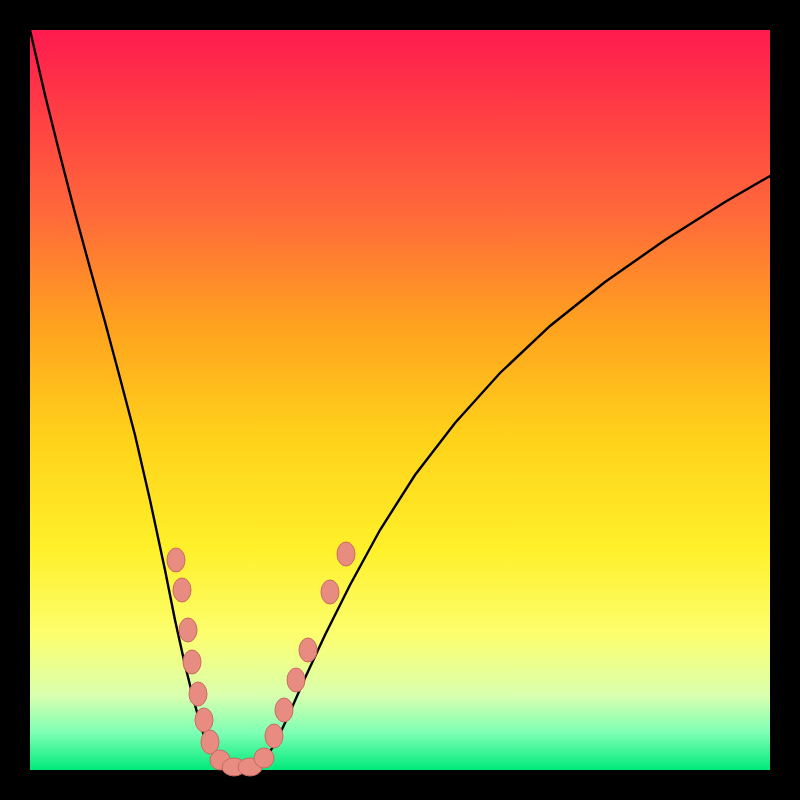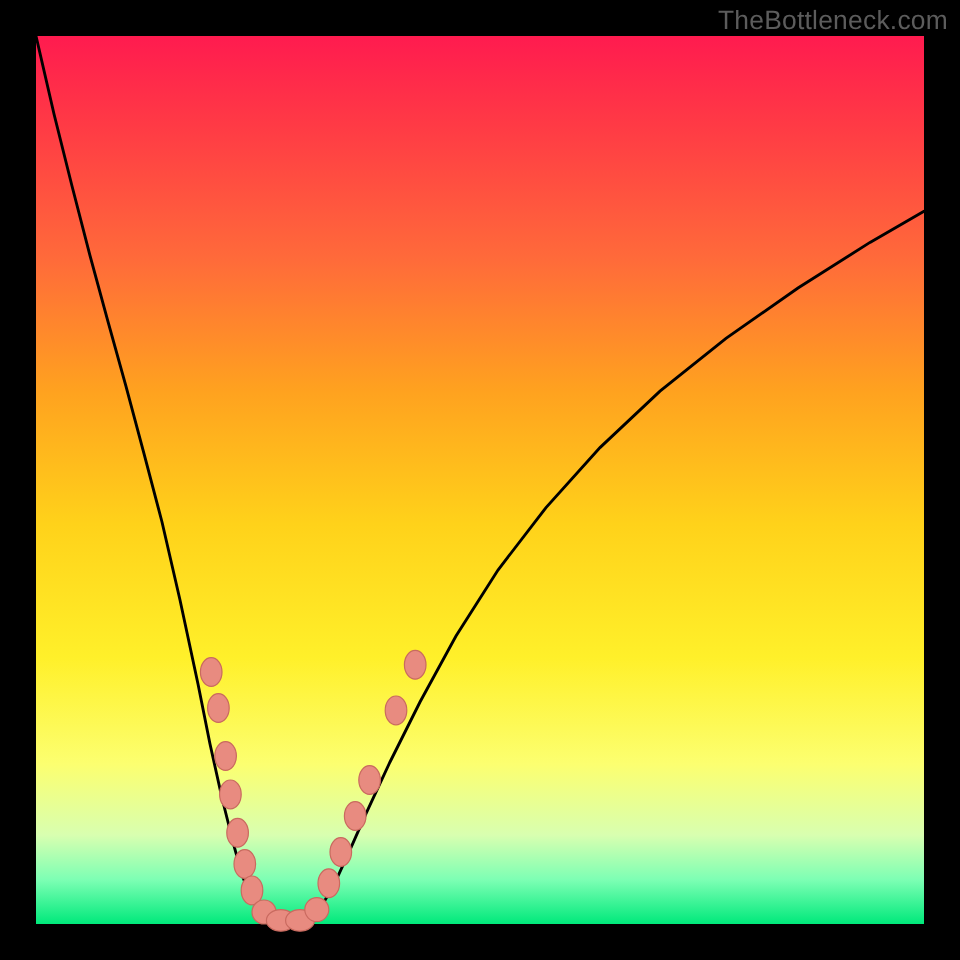--- a/index.html
+++ b/index.html
@@ -52,21 +52,20 @@
     inset: 0;
     width: 740px;
     height: 740px;
     overflow: visible;
   }
 </style>
 </head>
 <body>
 
 <div class="frame">
-  <div class="watermark">TheBottleneck.com</div>
 
   <div class="plot">
     <svg class="curve" viewBox="0 0 740 740">
       <g id="curve-group">
           <path d="M0,0 L15,65 L30,125 L45,183 L60,238 L75,292 L90,348 L105,405 L120,470 L135,540 L145,590 L155,635 L165,675 L172,700 L178,715 L184,726 L190,735 L190,735 L198,738 L206,739 L214,739 L222,738 L230,735 L230,735 L238,725 L248,708 L260,682 L275,648 L295,605 L320,555 L350,500 L385,445 L425,393 L470,343 L520,296 L575,252 L635,210 L695,172 L740,146" fill="none" stroke="#000000" stroke-width="2.4" stroke-linecap="round"></path>
         </g>
       <g id="marker-group">
           <ellipse cx="146" cy="530" rx="9" ry="12" fill="#e88b80" stroke="#c96a5f" stroke-width="1"></ellipse>
           <ellipse cx="152" cy="560" rx="9" ry="12" fill="#e88b80" stroke="#c96a5f" stroke-width="1"></ellipse>
           <ellipse cx="158" cy="600" rx="9" ry="12" fill="#e88b80" stroke="#c96a5f" stroke-width="1"></ellipse>

